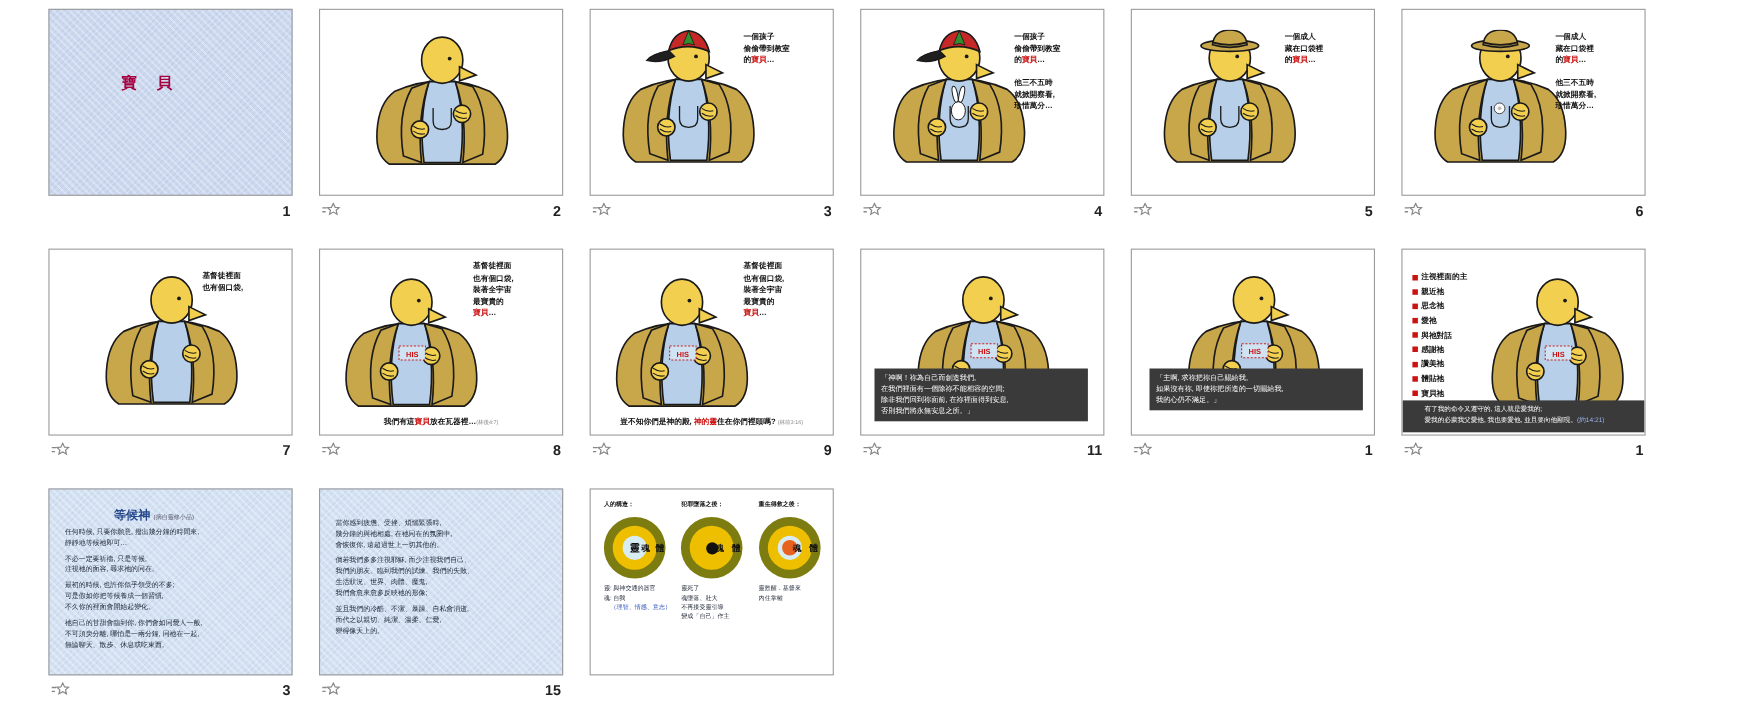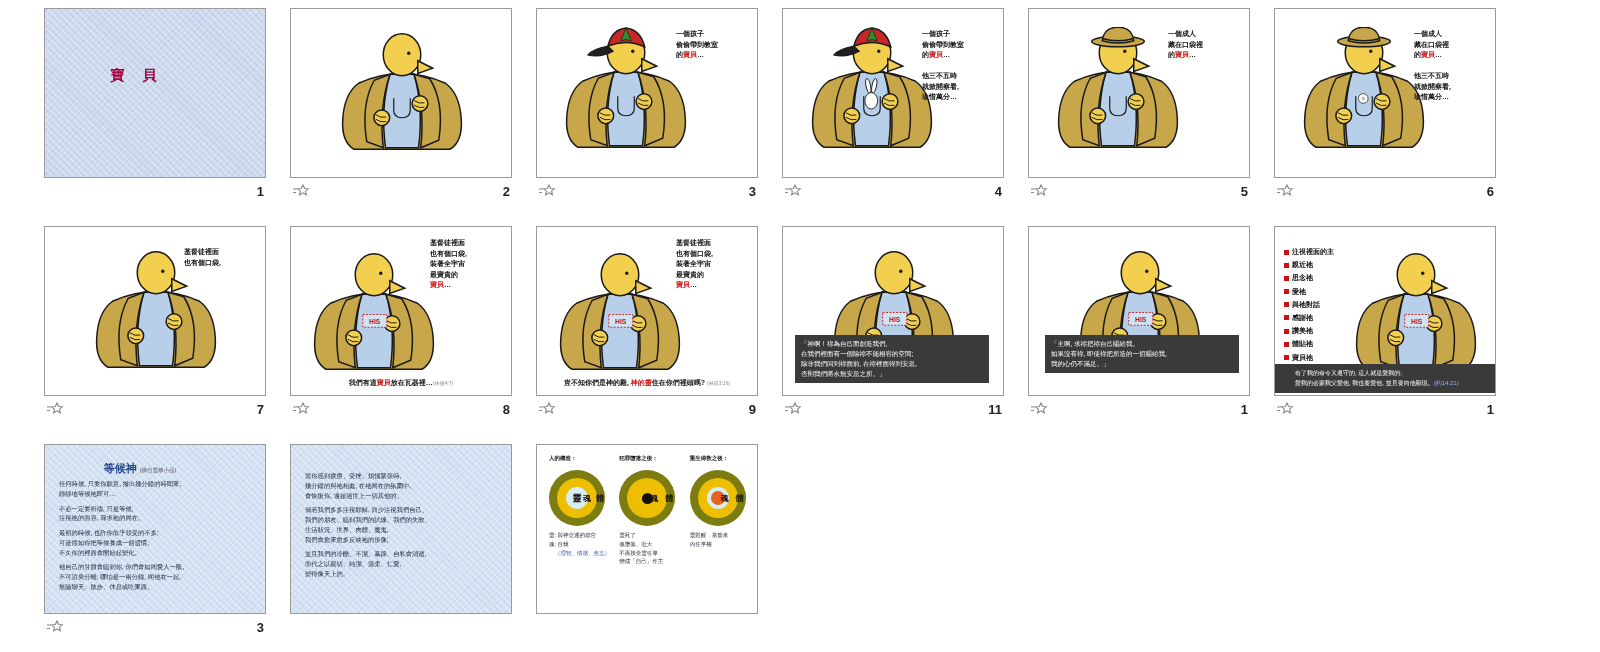--- a/index.html
+++ b/index.html
@@ -450,20 +450,28 @@
 幾分鐘的與祂相處, 在祂同在的氛圍中,
 會恢復你, 遠超過世上一切其他的。</div>
         <div class="para">倘若我們多多注視耶穌, 而少注視我們自己、
 我們的朋友、臨到我們的試煉、我們的失敗、
 生活狀況、世界、肉體、魔鬼,
 我們會愈來愈多反映祂的形像;</div>
         <div class="para">並且我們的冷酷、不潔、暴躁、自私會消逝,
 而代之以親切、純潔、溫柔、仁愛,
 變得像天上的。</div>
       </div>
+    </div>
+    <div class="foot">
+      <span class="ticon">
+            <svg viewBox="0 0 18 13" width="18" height="13">
+              <use href="#g-star"></use>
+            </svg>
+          </span>
+      <span class="num">15</span>
     </div>
   </div>
 
   <div class="cell">
     <div class="thumb">
       <div class="diag-row">
         <div class="dcol">
           <div class="dhead">人的構造：</div>
           <div class="cwrap">
             <div class="ring r-out"></div>

